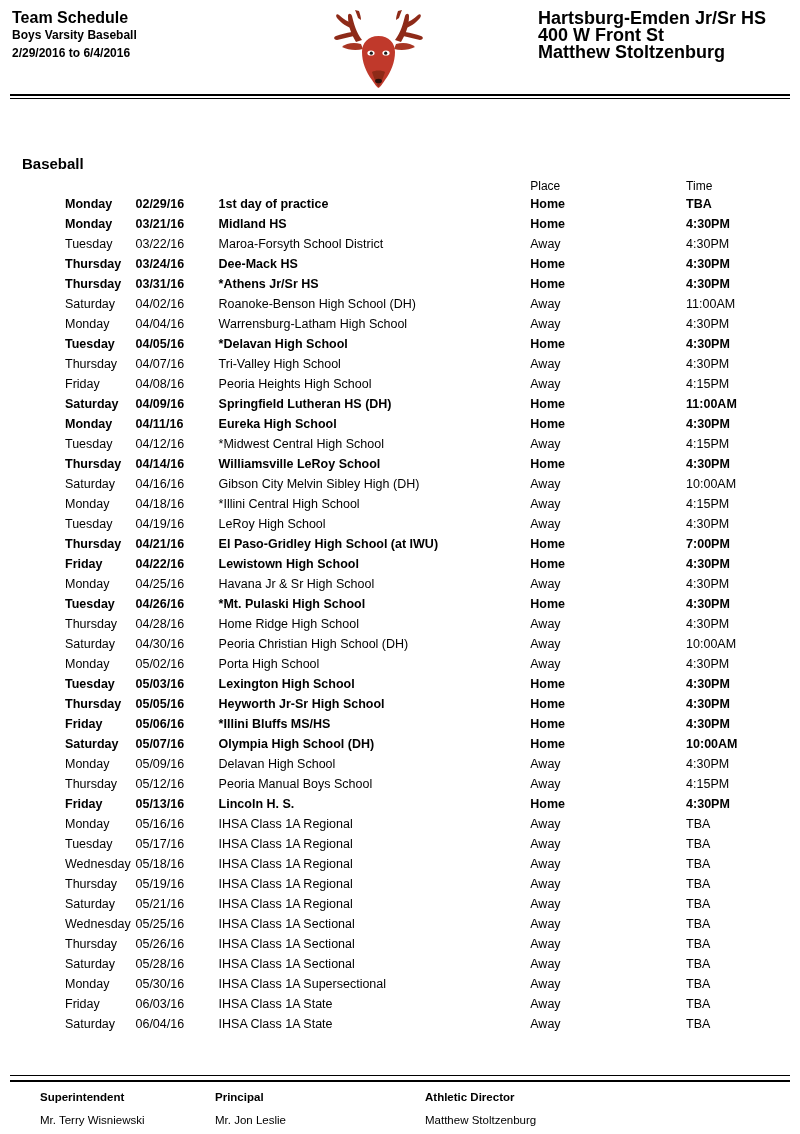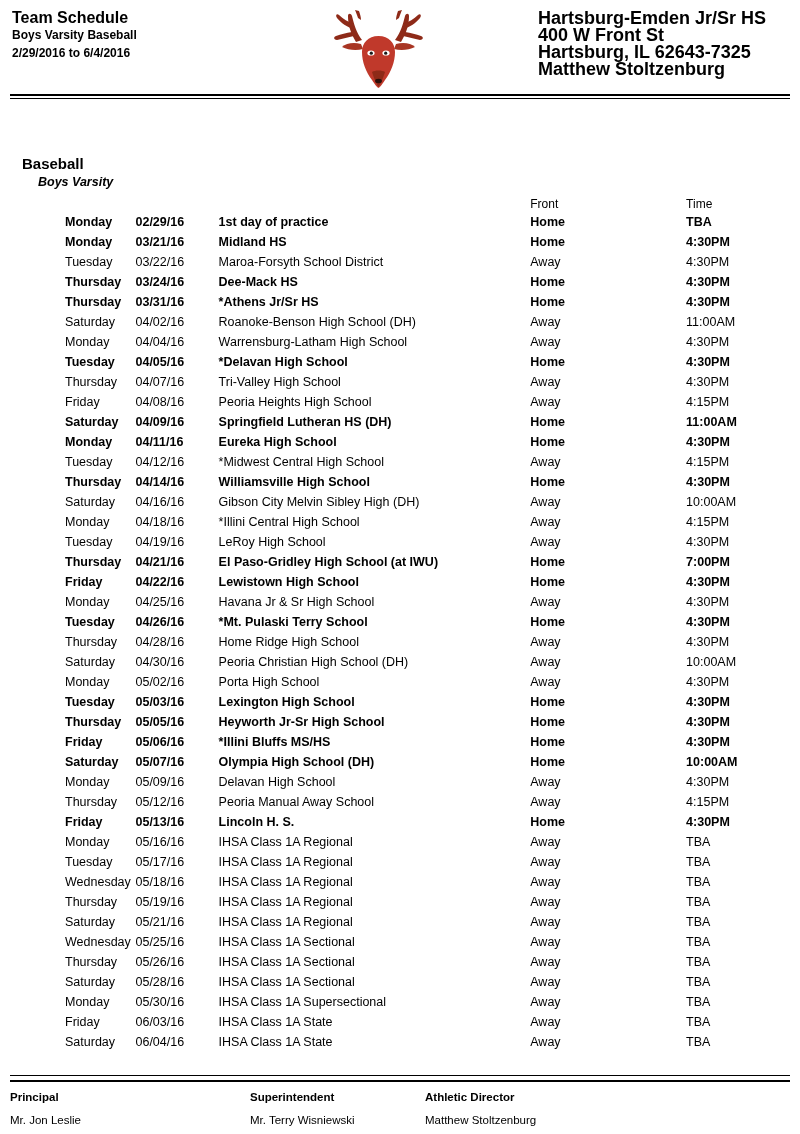--- a/index.html
+++ b/index.html
@@ -201,39 +201,37 @@
         <ellipse cx="39.3" cy="43.2" rx="1.6" ry="1.6" fill="#1a1a1a"></ellipse>
         <ellipse cx="53.7" cy="43.2" rx="1.6" ry="1.6" fill="#1a1a1a"></ellipse>
 
         <ellipse cx="46.5" cy="71" rx="3.4" ry="2.2" fill="#2b0f0a"></ellipse>
       </svg>
     </div>
 
     <div class="header-right">
       <div>Hartsburg-Emden Jr/Sr HS</div>
       <div>400 W Front St</div>
-      <div>Hartsburg, IL  62643-7325</div>
       <div>Matthew Stoltzenburg</div>
     </div>
   </div>
 
   <div class="rule"></div>
   <div class="rule-gap"></div>
   <div class="rule-thin"></div>
 
   <div class="sport">Baseball</div>
-  <div class="level">Boys Varsity</div>
 
   <table class="sched">
     <thead>
       <tr>
         <th class="col-day"></th>
         <th class="col-date"></th>
         <th class="col-opp"></th>
-        <th class="col-place head-place">Front</th>
+        <th class="col-place head-place">Place</th>
         <th class="col-time head-time">Time</th>
       </tr>
     </thead>
     <tbody id="sched-body">
         <tr class="bold">
           <td class="col-day">Monday</td>
           <td class="col-date">02/29/16</td>
           <td class="col-opp">1st day of practice</td>
           <td class="col-place">Home</td>
           <td class="col-time">TBA</td>
@@ -318,21 +316,21 @@
         <tr>
           <td class="col-day">Tuesday</td>
           <td class="col-date">04/12/16</td>
           <td class="col-opp">*Midwest Central High School</td>
           <td class="col-place">Away</td>
           <td class="col-time">4:15PM</td>
         </tr>
         <tr class="bold">
           <td class="col-day">Thursday</td>
           <td class="col-date">04/14/16</td>
-          <td class="col-opp">Williamsville High School</td>
+          <td class="col-opp">Williamsville LeRoy School</td>
           <td class="col-place">Home</td>
           <td class="col-time">4:30PM</td>
         </tr>
         <tr>
           <td class="col-day">Saturday</td>
           <td class="col-date">04/16/16</td>
           <td class="col-opp">Gibson City Melvin Sibley High (DH)</td>
           <td class="col-place">Away</td>
           <td class="col-time">10:00AM</td>
         </tr>
@@ -367,21 +365,21 @@
         <tr>
           <td class="col-day">Monday</td>
           <td class="col-date">04/25/16</td>
           <td class="col-opp">Havana Jr &amp; Sr High School</td>
           <td class="col-place">Away</td>
           <td class="col-time">4:30PM</td>
         </tr>
         <tr class="bold">
           <td class="col-day">Tuesday</td>
           <td class="col-date">04/26/16</td>
-          <td class="col-opp">*Mt. Pulaski Terry School</td>
+          <td class="col-opp">*Mt. Pulaski High School</td>
           <td class="col-place">Home</td>
           <td class="col-time">4:30PM</td>
         </tr>
         <tr>
           <td class="col-day">Thursday</td>
           <td class="col-date">04/28/16</td>
           <td class="col-opp">Home Ridge High School</td>
           <td class="col-place">Away</td>
           <td class="col-time">4:30PM</td>
         </tr>
@@ -430,21 +428,21 @@
         <tr>
           <td class="col-day">Monday</td>
           <td class="col-date">05/09/16</td>
           <td class="col-opp">Delavan High School</td>
           <td class="col-place">Away</td>
           <td class="col-time">4:30PM</td>
         </tr>
         <tr>
           <td class="col-day">Thursday</td>
           <td class="col-date">05/12/16</td>
-          <td class="col-opp">Peoria Manual Away School</td>
+          <td class="col-opp">Peoria Manual Boys School</td>
           <td class="col-place">Away</td>
           <td class="col-time">4:15PM</td>
         </tr>
         <tr class="bold">
           <td class="col-day">Friday</td>
           <td class="col-date">05/13/16</td>
           <td class="col-opp">Lincoln H. S.</td>
           <td class="col-place">Home</td>
           <td class="col-time">4:30PM</td>
         </tr>
@@ -526,27 +524,27 @@
           <td class="col-time">TBA</td>
         </tr>
       </tbody>
   </table>
 
   <div class="footer-wrap">
     <div class="rule-thin"></div>
     <div class="rule-gap"></div>
     <div class="rule"></div>
     <div class="footer">
+      <div class="fcol sup">
+        <div class="frole">Superintendent</div>
+        <div class="fname">Mr. Terry Wisniewski</div>
+      </div>
       <div class="fcol pri">
         <div class="frole">Principal</div>
         <div class="fname">Mr. Jon Leslie</div>
-      </div>
-      <div class="fcol sup">
-        <div class="frole">Superintendent</div>
-        <div class="fname">Mr. Terry Wisniewski</div>
       </div>
       <div class="fcol ath">
         <div class="frole">Athletic Director</div>
         <div class="fname">Matthew Stoltzenburg</div>
       </div>
     </div>
   </div>
 
 </div>
 

